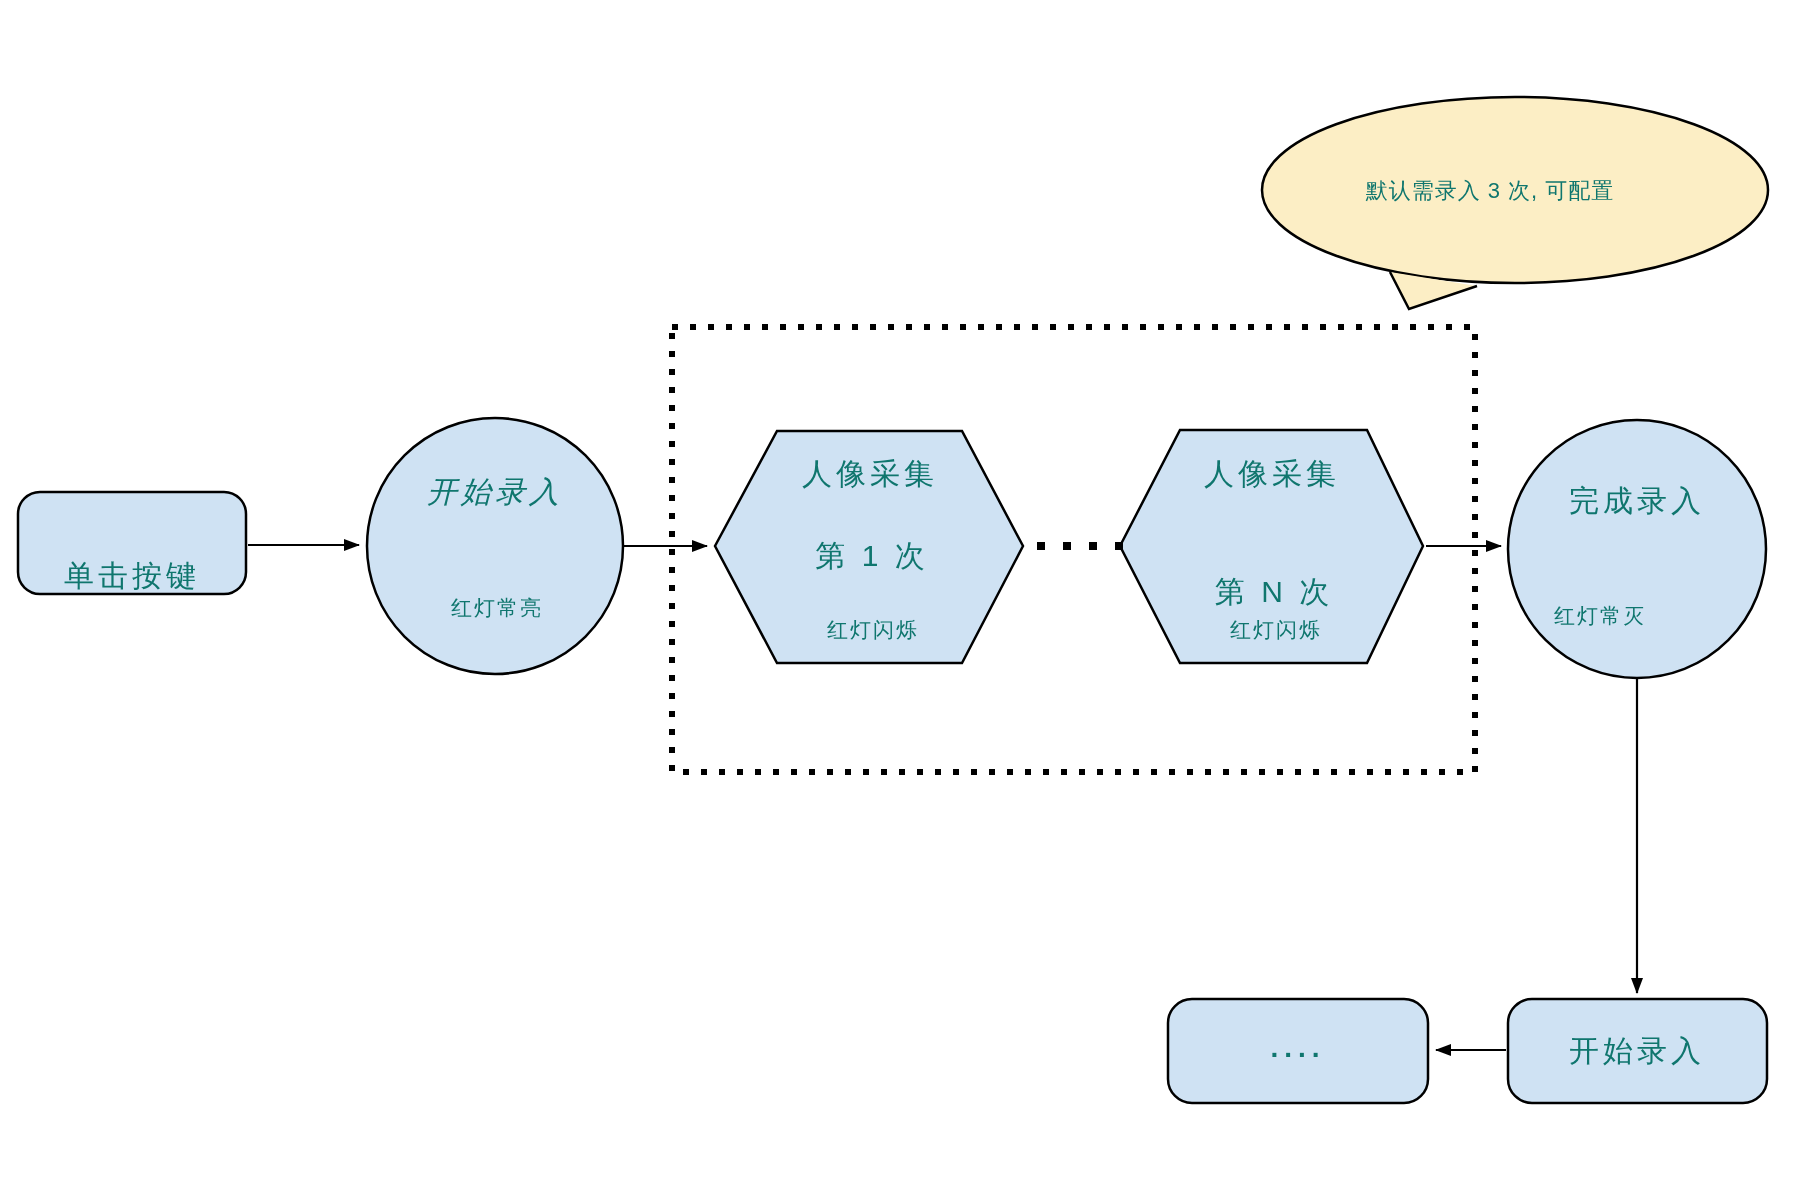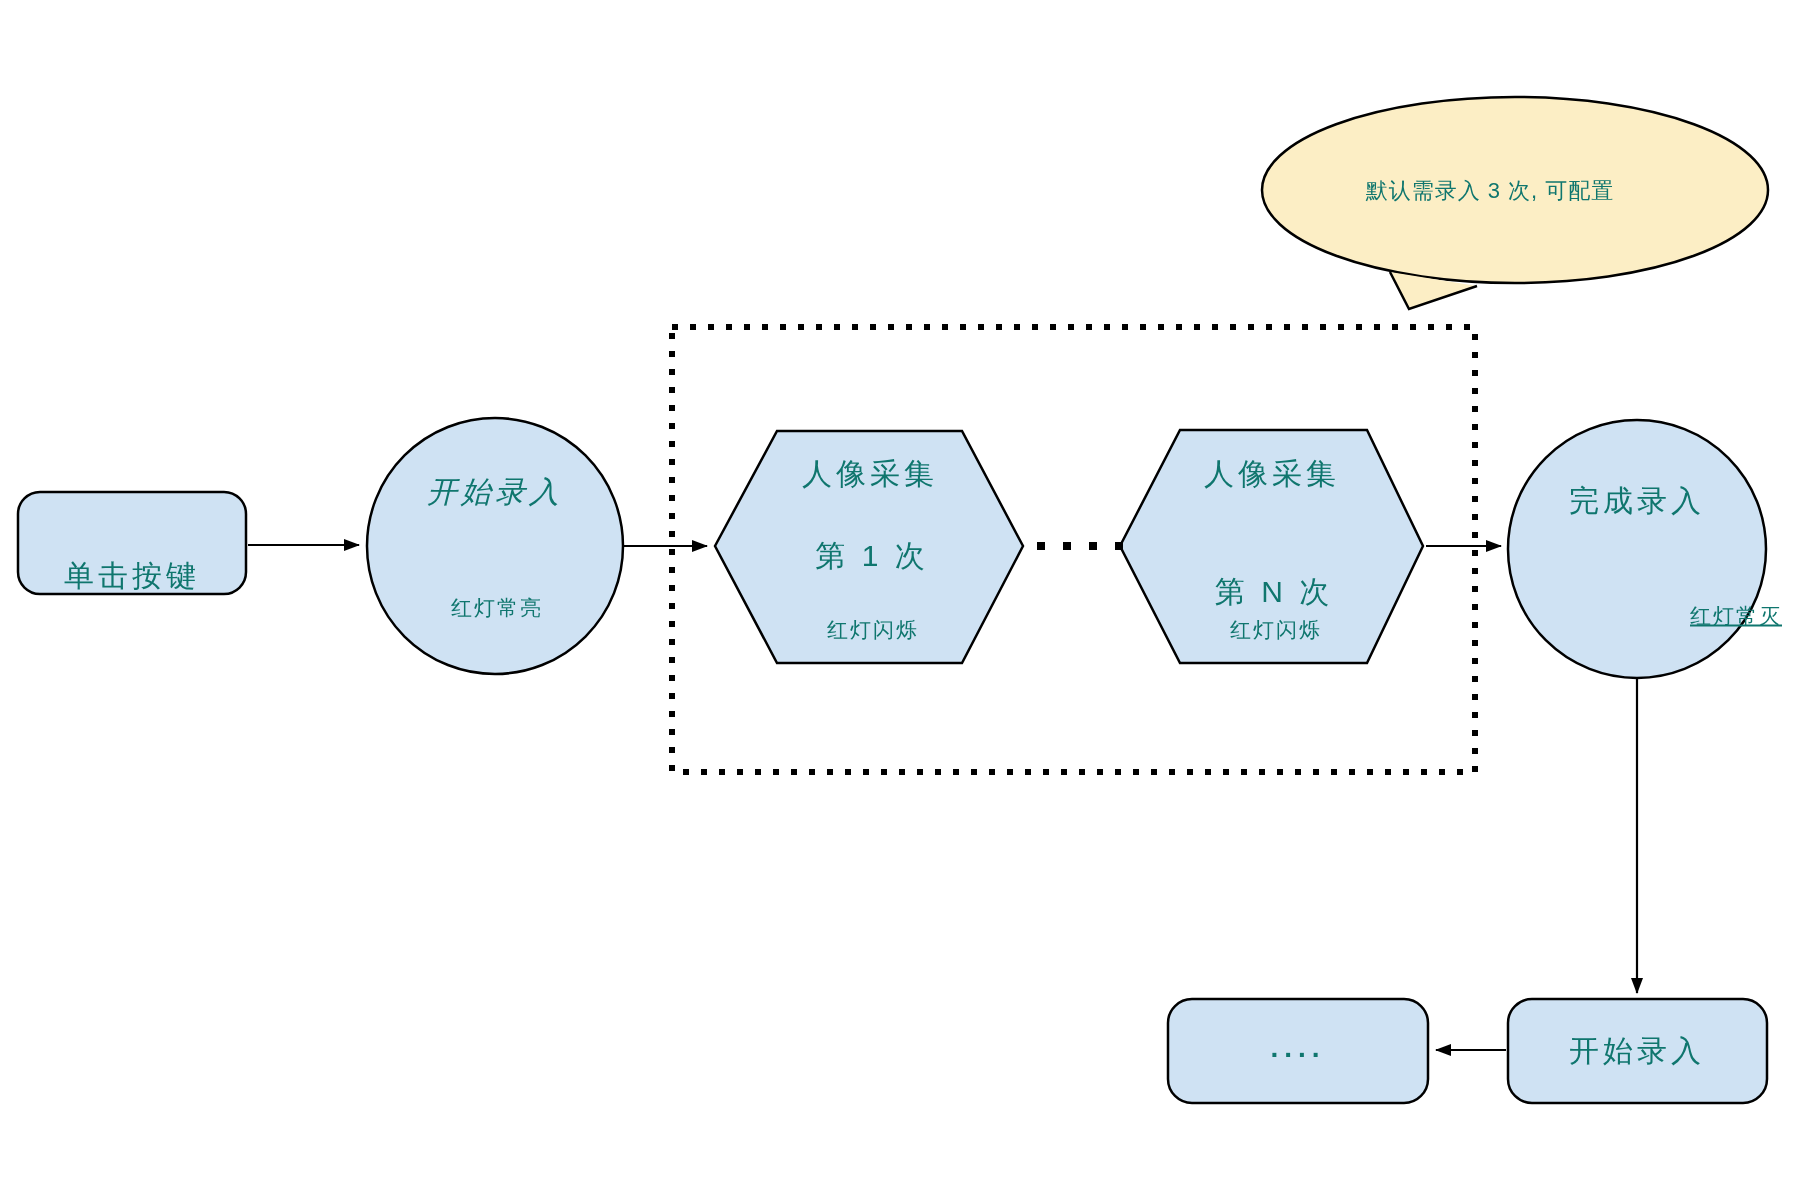--- a/index.html
+++ b/index.html
@@ -74,19 +74,19 @@
 
   <div class="label title-lb" style="left:870px; top:474px;">人像采集</div>
   <div class="label title-lb" style="left:872px; top:556px;text-align:right;">第 1 次</div>
   <div class="label status-lb" style="left:873px; top:629px;">红灯闪烁</div>
 
   <div class="label title-lb" style="left:1272px; top:474px;">人像采集</div>
   <div class="label title-lb" style="left:1274px; top:556px;margin-top:36px;">第 N 次</div>
   <div class="label status-lb" style="left:1276px; top:629px;">红灯闪烁</div>
 
   <div class="label title-lb" style="left:1637px; top:501px;">完成录入</div>
-  <div class="label status-lb" style="left:1736px; top:615px;text-decoration:underline;">红灯常灭</div>
+  <div class="label status-lb" style="left:1600px; top:615px;">红灯常灭</div>
 
   <div class="label dots-lb" style="left:1298px; top:1048px;">....</div>
 
   <div class="label title-lb" style="left:1637px; top:1051px;">开始录入</div>
 
 </div>
 
 </body></html>

